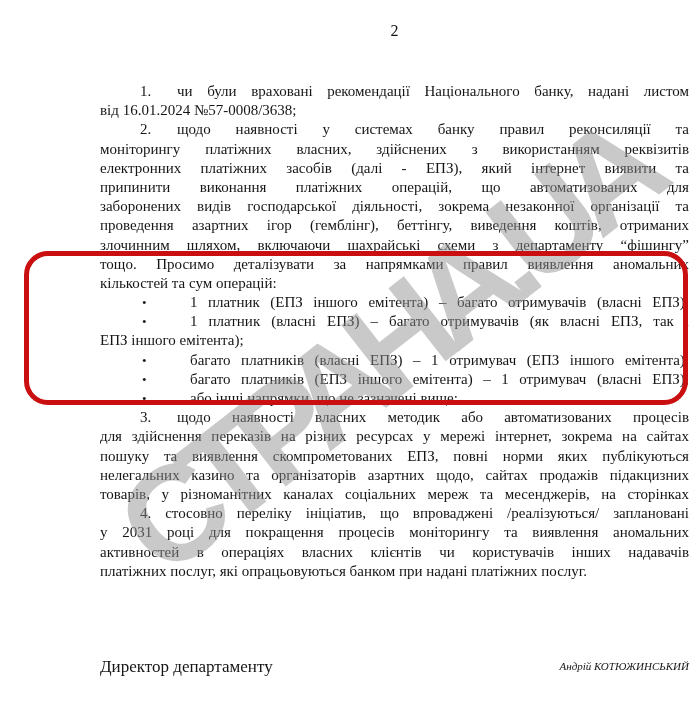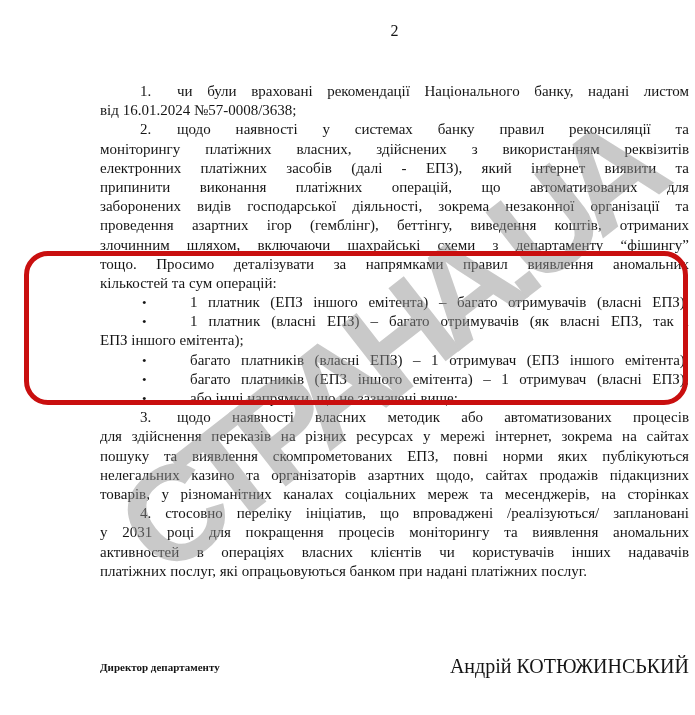--- a/index.html
+++ b/index.html
@@ -74,27 +74,27 @@
   }
   .sig{
     position:absolute;
     left:100px;top:655px;width:589px;
     display:flex;
     justify-content:space-between;
     align-items:flex-end;
     z-index:1;
   }
   .sig .title .tline{
-    font-size:11px;
+    font-size:17px;
     line-height:20px;
-    font-weight:bold;
   }
   .sig .name{
-    font-size:20px;
+    font-size:11px;
     line-height:22px;
+    font-style:italic;
   }
 </style>
 </head>
 <body>
 
 <div class="page">
 
   <div class="pagenum">2</div>
 
   <div class="doc">

